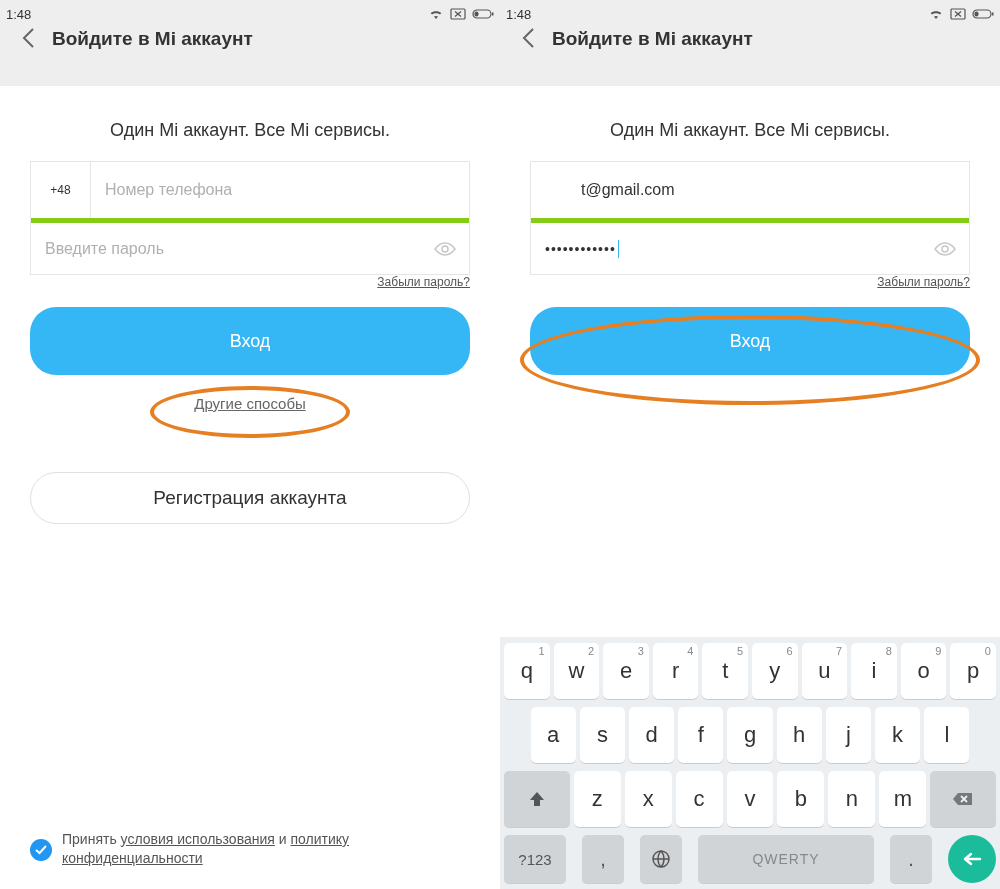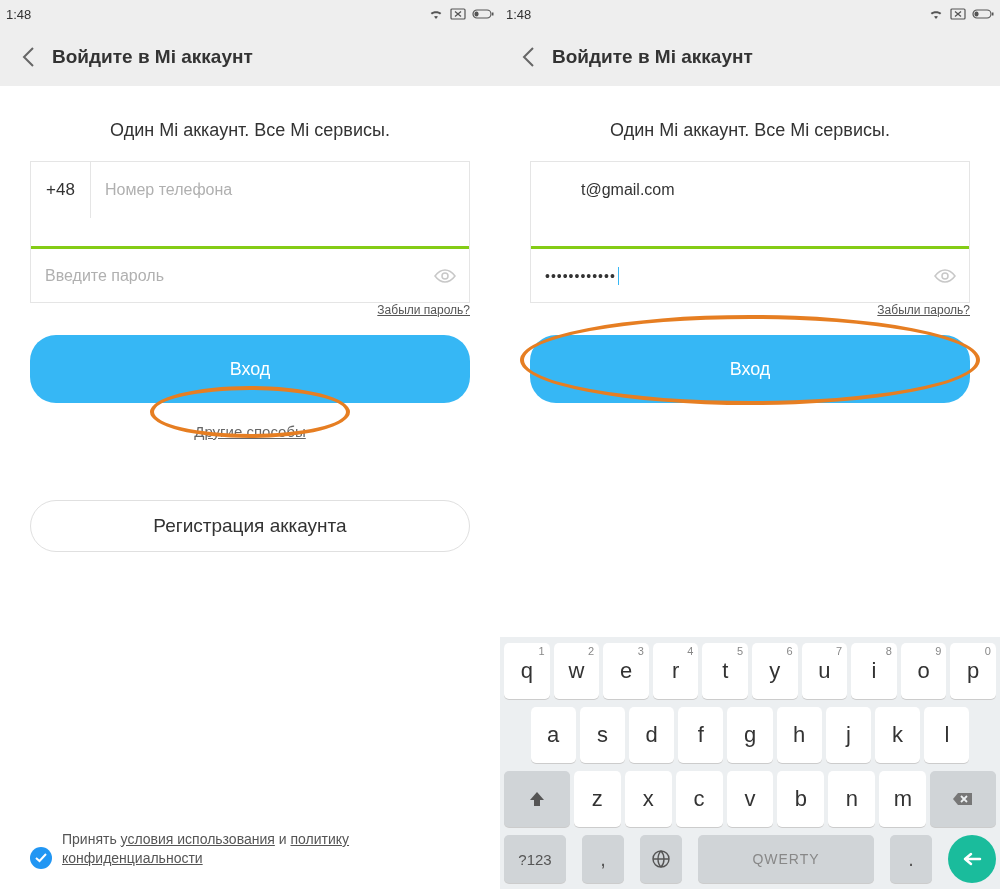--- a/index.html
+++ b/index.html
@@ -1,36 +1,36 @@
 <!DOCTYPE html>
 <html><head>
 <meta charset="utf-8">
 <style>
 *{box-sizing:border-box;margin:0;padding:0;font-family:-apple-system,Helvetica,Arial,sans-serif;}
 body{background:#f7f7f7;width:1000px;height:889px;display:flex;}
 .phone{width:500px;height:889px;background:#fff;display:flex;flex-direction:column;position:relative;overflow:hidden;}
 .status-bar{height:28px;background:#eeeeee;display:flex;align-items:center;justify-content:space-between;padding:0 6px;font-size:13px;color:#333;}
 .status-r{display:flex;align-items:center;gap:6px;}
-.nav-bar{height:58px;background:#eeeeee;display:flex;align-items:center;padding:0 18px;}
+.nav-bar{height:58px;background:#eeeeee;display:flex;padding:0 18px;}
 .back-btn{width:20px;height:20px;display:flex;align-items:center;justify-content:center;cursor:pointer;}
 .nav-title{font-size:19px;font-weight:600;color:#333;margin-left:14px;}
 .content{flex:1;background:#fff;padding:0 30px;display:flex;flex-direction:column;align-items:center;}
 .tag{font-size:18px;color:#333;margin:34px 0 20px 0;text-align:center;}
 .field-box{width:100%;border:1px solid #e5e5e5;}
 .row{display:flex;align-items:center;height:56px;}
-.row+.row{border-top:3px solid #84cc16;margin-top:28px;}
-.cc{width:60px;text-align:center;font-size:17px;color:#333;border-right:1px solid #e5e5e5;height:100%;display:flex;align-items:center;justify-content:center;}
+.row+.row{border-top:5px solid #84cc16;}
+.cc{width:60px;text-align:center;font-size:12px;color:#333;border-right:1px solid #e5e5e5;height:100%;display:flex;align-items:center;justify-content:center;}
 .inp{flex:1;border:none;outline:none;font-size:16px;padding:0 14px;color:#333;height:100%;background:transparent;}
 .inp::placeholder{color:#b0b0b0;}
 .eye{width:48px;display:flex;align-items:center;justify-content:center;color:#c8c8c8;cursor:pointer;}
 .forgot{align-self:flex-end;font-size:12px;color:#555;text-decoration:underline;cursor:pointer;}
 .btn-blue{width:100%;height:68px;background:#36b7f5;color:#fff;border:none;border-radius:26px;font-size:18px;margin-top:18px;cursor:pointer;}
 .other{font-size:15px;color:#666;text-decoration:underline;margin-top:20px;cursor:pointer;}
 .btn-white{width:100%;height:52px;background:#fff;color:#333;border:1px solid #e0e0e0;border-radius:26px;font-size:19px;margin-top:60px;cursor:pointer;}
-.footer{padding:16px 30px 20px 30px;display:flex;align-items:flex-end;gap:10px;font-size:14px;color:#555;line-height:1.4;}
+.footer{padding:16px 30px 20px 30px;display:flex;align-items:center;gap:10px;font-size:14px;color:#555;line-height:1.4;}
 .check{width:22px;height:22px;border-radius:50%;background:#2196f3;display:flex;align-items:center;justify-content:center;flex-shrink:0;margin-top:1px;}
 .ul{text-decoration:underline;cursor:pointer;}
 .keyboard{background:#eceff1;padding:6px 4px;}
 .krow{display:flex;justify-content:center;gap:4px;margin-bottom:8px;}
 .key{position:relative;flex:1;height:56px;background:#fff;border-radius:5px;display:flex;align-items:center;justify-content:center;font-size:22px;color:#333;box-shadow:0 1px 0 #ccc;cursor:pointer;}
 .key .hint{position:absolute;top:2px;right:5px;font-size:11px;color:#888;}
 .key.func{background:#d0d4d7;}
 .spacer{flex:0.5;}
 .brow{display:flex;gap:16px;align-items:center;}
 .bkey{height:48px;background:#d0d4d7;border-radius:5px;display:flex;align-items:center;justify-content:center;font-size:15px;color:#555;box-shadow:0 1px 0 #ccc;cursor:pointer;}

